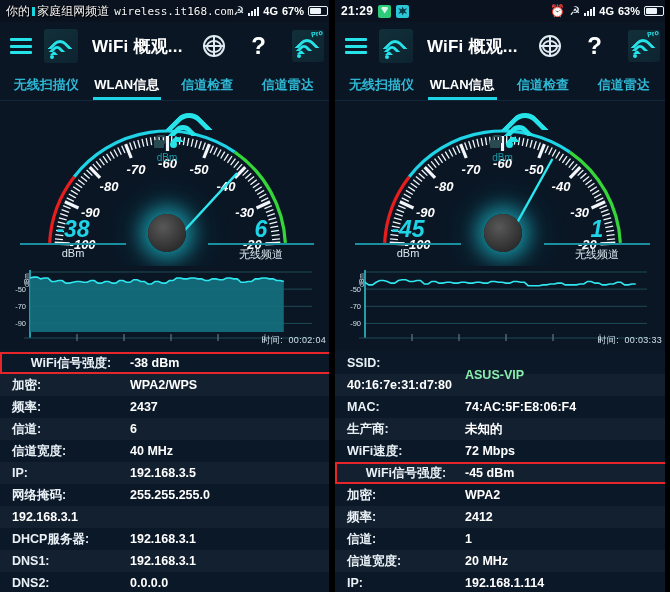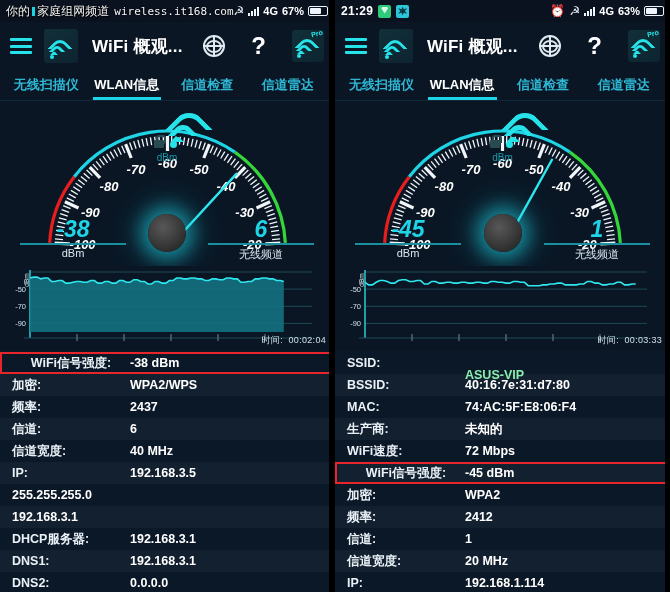--- a/index.html
+++ b/index.html
@@ -436,20 +436,21 @@
         </div>
         <div class="row">
           <span class="k">信道宽度:</span>
           <span class="v">40 MHz</span>
         </div>
         <div class="row alt">
           <span class="k">IP:</span>
           <span class="v">192.168.3.5</span>
         </div>
         <div class="row">
+          <span class="k">网络掩码:</span>
           <span class="v">255.255.255.0</span>
         </div>
         <div class="row alt">
           <span class="v">192.168.3.1</span>
         </div>
         <div class="row">
           <span class="k">DHCP服务器:</span>
           <span class="v">192.168.3.1</span>
         </div>
         <div class="row alt">
@@ -676,21 +677,20 @@
         &nbsp;<span>00:03:33</span>
       </div>
     </div>
 
     <div class="info" id="info-R">
         <div class="row">
           <span class="k">SSID:</span>
           <span class="v accent">ASUS-VIP</span>
         </div>
         <div class="row alt">
-          <span class="k">BSSID:</span>
           <span class="v">40:16:7e:31:d7:80</span>
         </div>
         <div class="row">
           <span class="k">MAC:</span>
           <span class="v">74:AC:5F:E8:06:F4</span>
         </div>
         <div class="row alt">
           <span class="k">生产商:</span>
           <span class="v">未知的</span>
         </div>

